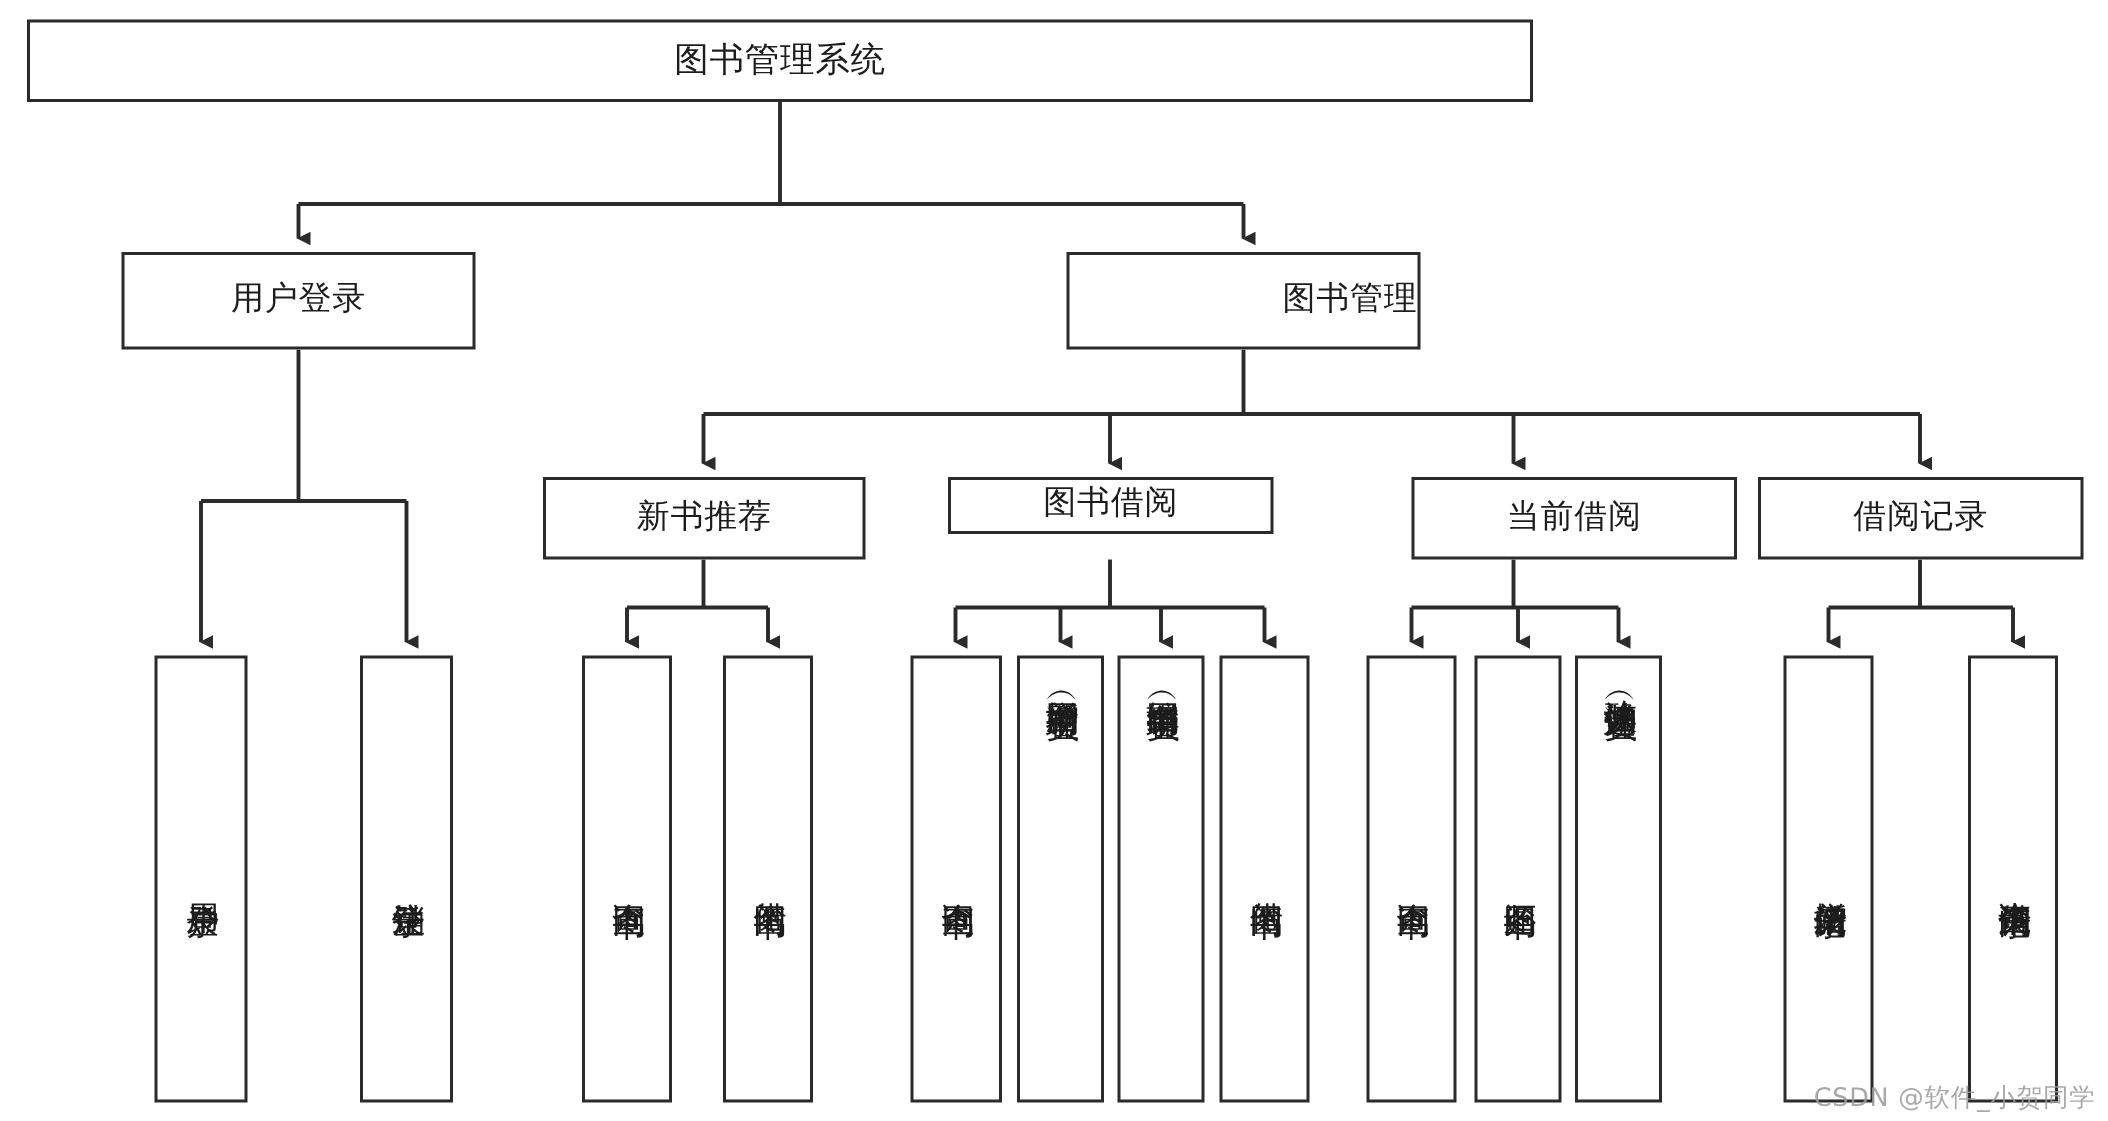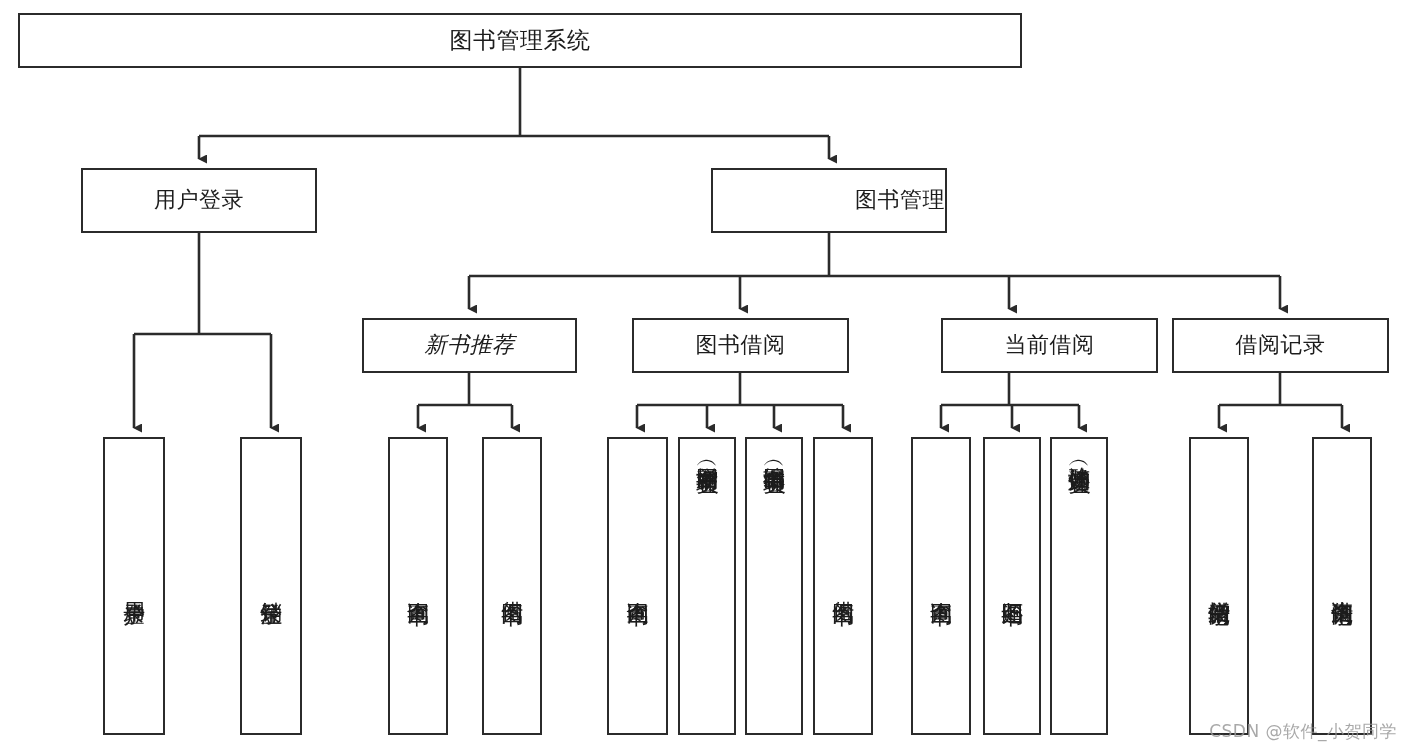--- a/index.html
+++ b/index.html
@@ -124,24 +124,24 @@
   <div id="nodes-layer">
       <div class="node root" style="left: 18px; top: 13px; width: 1004px; height: 55px;">
         <span class="label-h">图书管理系统</span>
       </div>
       <div class="node level2" style="left: 81px; top: 168px; width: 236px; height: 65px;">
         <span class="label-h">用户登录</span>
       </div>
       <div class="node level2" style="left: 711px; top: 168px; width: 236px; height: 65px; justify-content: flex-end;">
         <span class="label-h">图书管理</span>
       </div>
-      <div class="node level3" style="left: 362px; top: 318px; width: 215px; height: 55px; font-style: italic;">
+      <div class="node level3" style="left: 362px; top: 318px; width: 215px; height: 55px;">
         <span class="label-h">新书推荐</span>
       </div>
-      <div class="node level3" style="left: 632px; top: 318px; width: 217px; height: 55px;">
+      <div class="node level3" style="left: 632px; top: 318px; width: 217px; height: 38px; font-family: Liberation Mono, monospace;">
         <span class="label-h">图书借阅</span>
       </div>
       <div class="node level3" style="left: 901px; top: 318px; width: 217px; height: 55px; margin-left: 40px;">
         <span class="label-h">当前借阅</span>
       </div>
       <div class="node level3" style="left: 1172px; top: 318px; width: 217px; height: 55px;">
         <span class="label-h">借阅记录</span>
       </div>
       <div class="node leaf centered" style="left: 103px; top: 437px; width: 62px; height: 298px;">
         <span class="label-v">用户登录</span>

